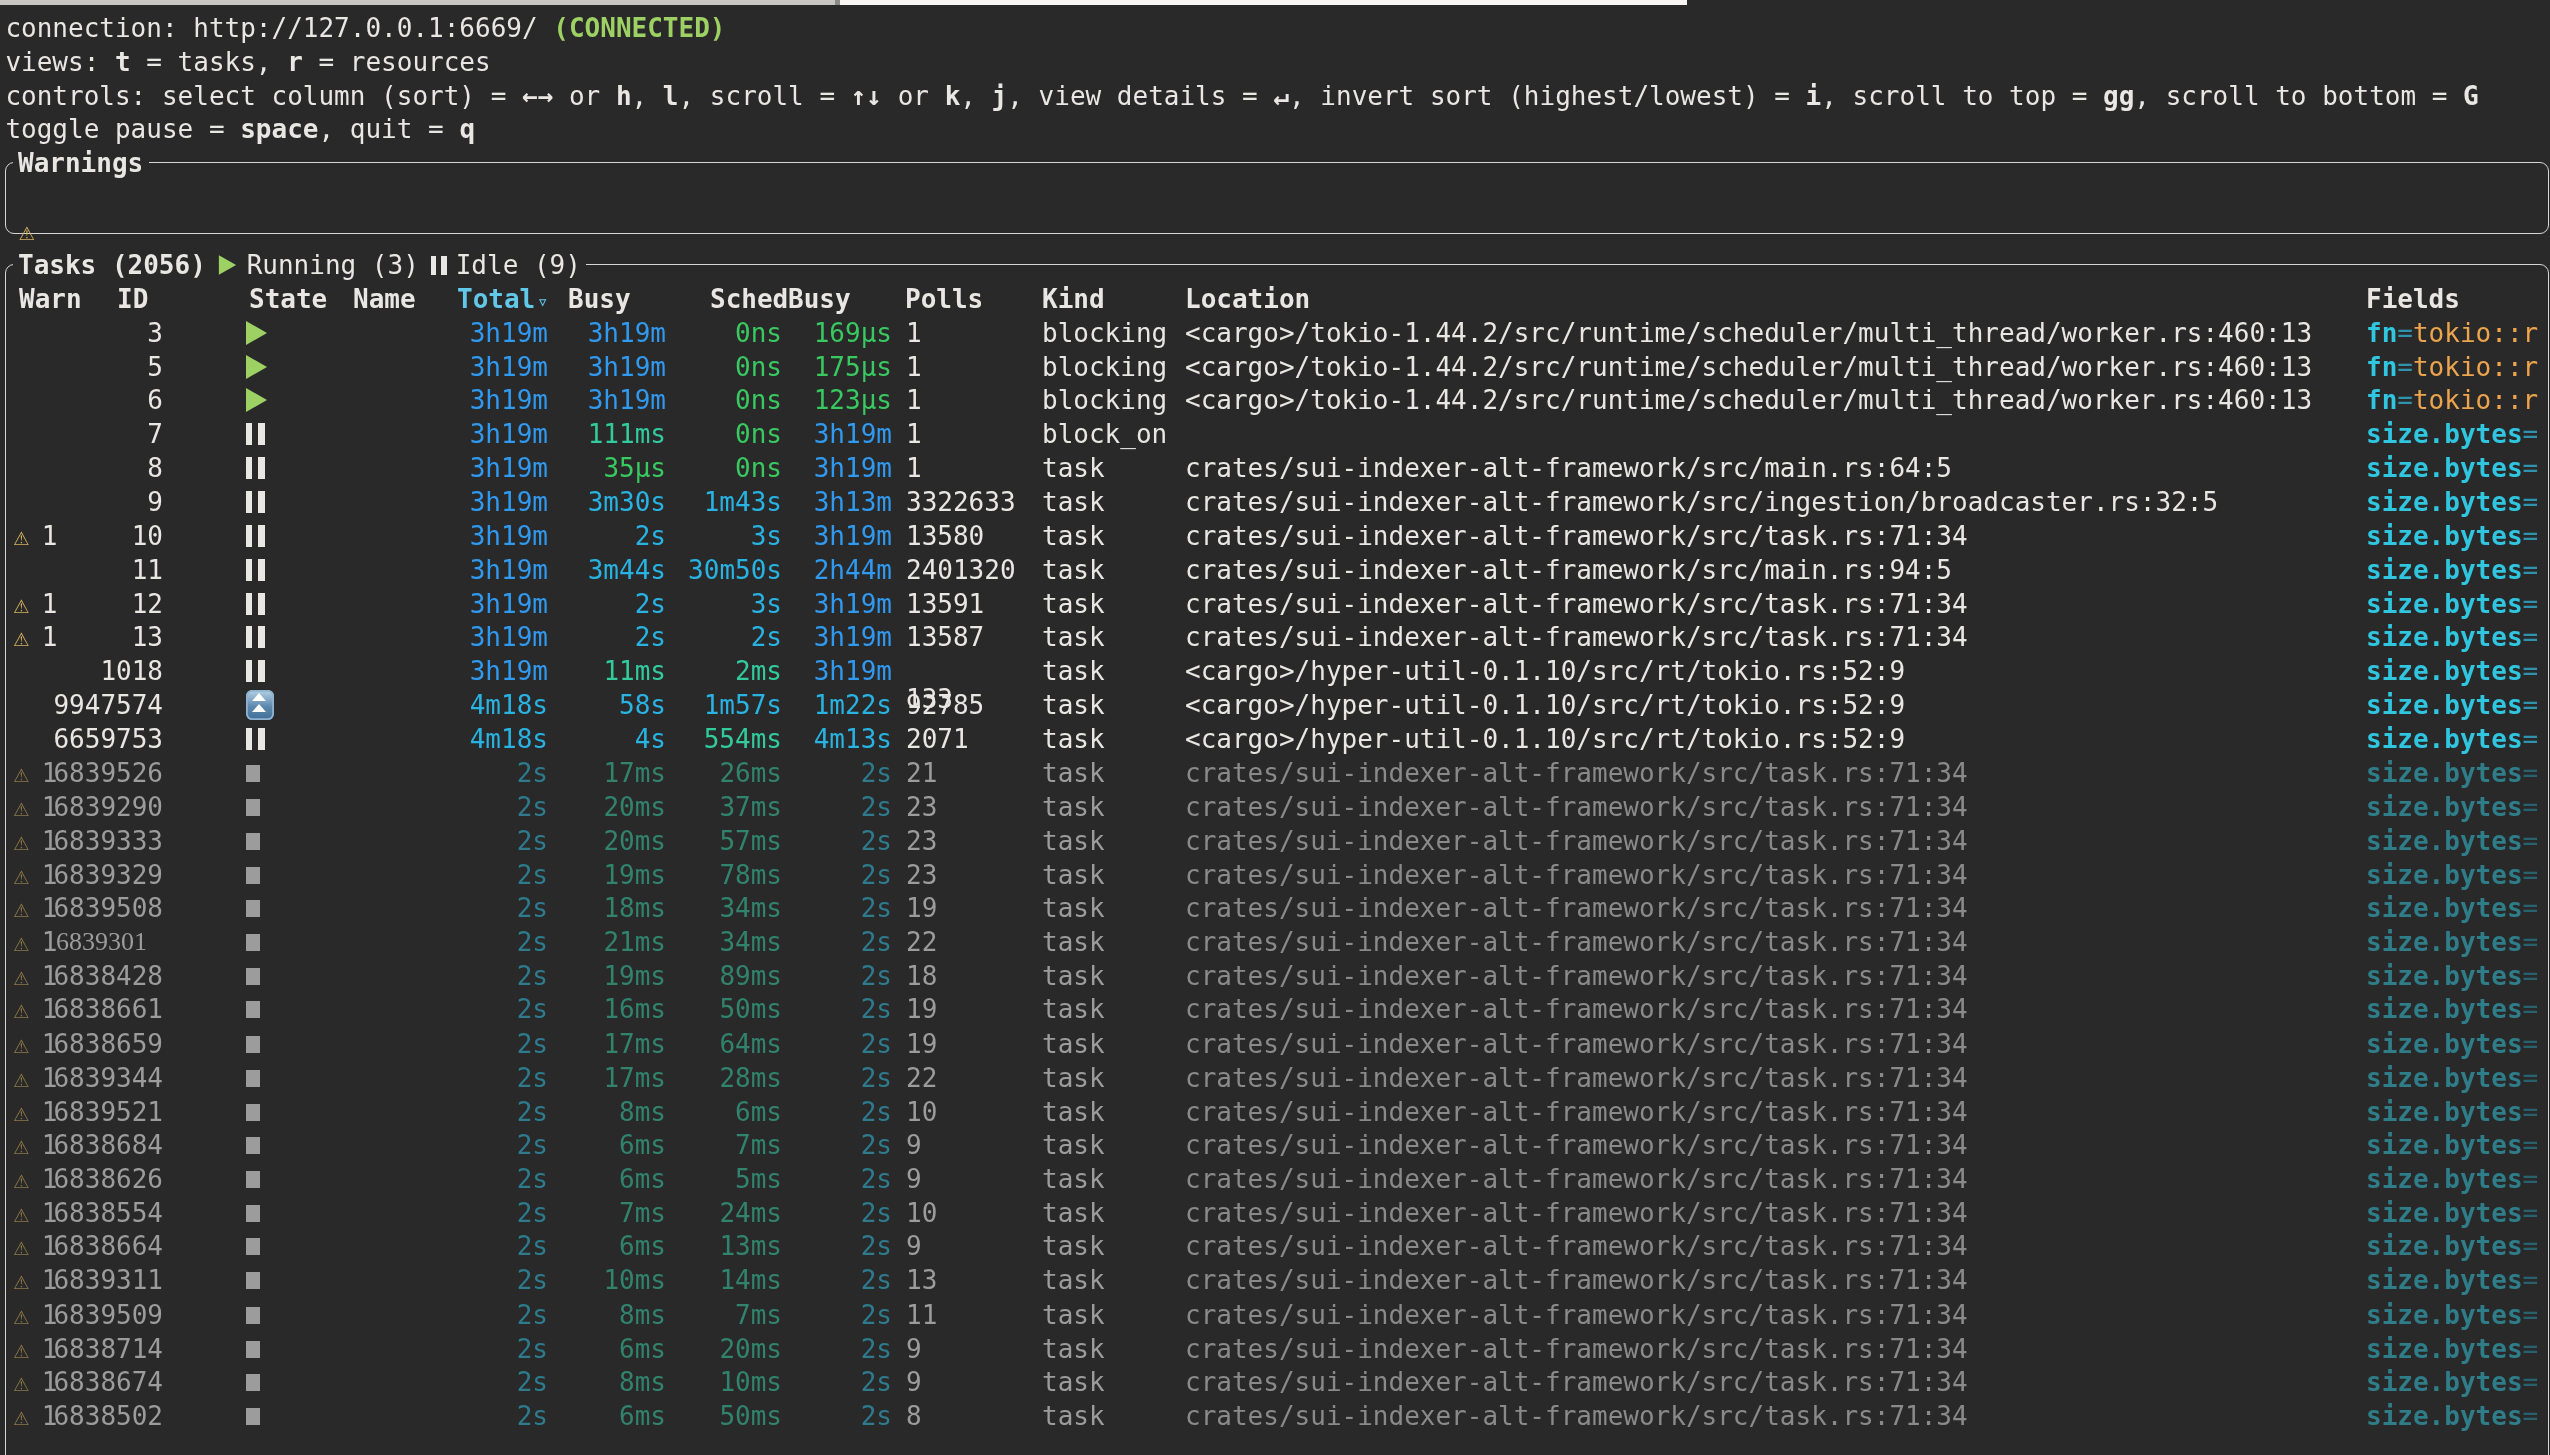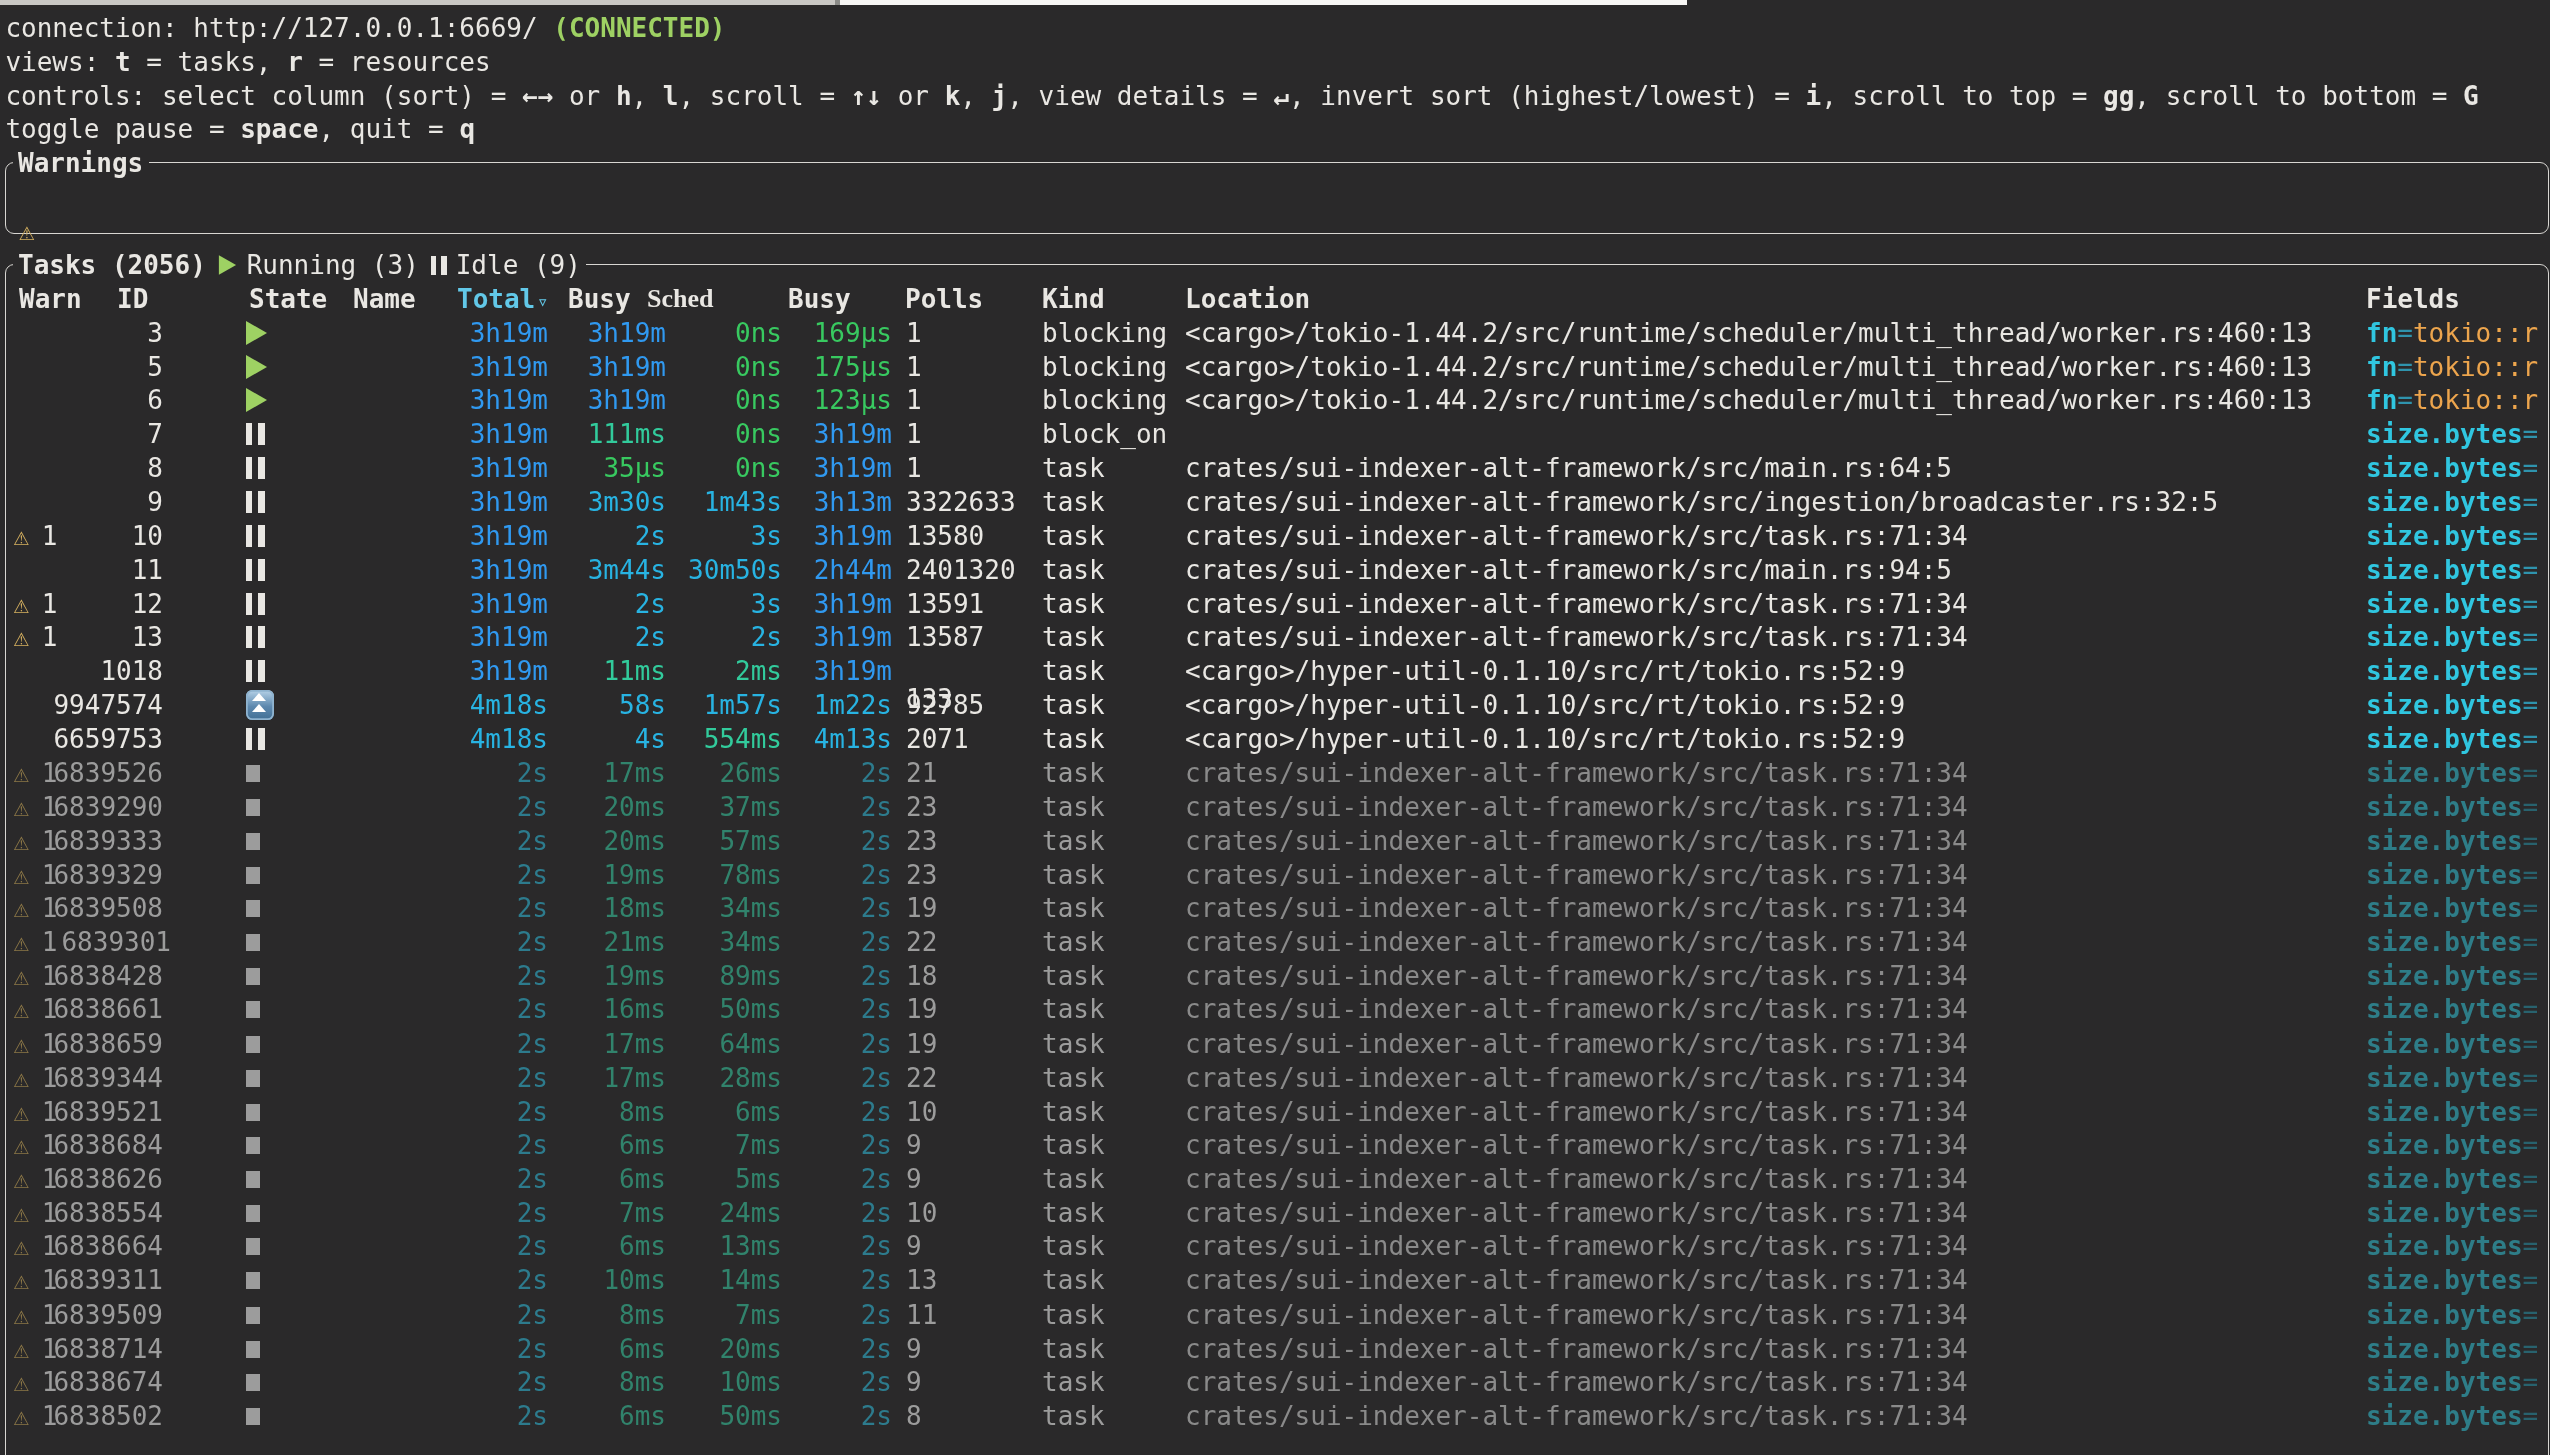--- a/index.html
+++ b/index.html
@@ -99,21 +99,21 @@
 </div>
 
 <div id="thead">
     <div class="row" style="top: 282px;">
       <div class="cell hcell" style="left: 19px;"><span>Warn</span></div>
       <div class="cell hcell" style="left: 117px;"><span>ID</span></div>
       <div class="cell hcell" style="left: 249px;"><span>State</span></div>
       <div class="cell hcell" style="left: 353px;"><span>Name</span></div>
       <div class="cell hcell sorted" style="left: 457px;"><span>Total</span><span class="sortind">▿</span></div>
       <div class="cell hcell" style="left: 568px;"><span>Busy</span></div>
-      <div class="cell hcell" style="left: 647px; font-family: Liberation Serif, serif;"><span>Sched</span></div>
+      <div class="cell hcell" style="left: 710px;"><span>Sched</span></div>
       <div class="cell hcell" style="left: 788px;"><span>Busy</span></div>
       <div class="cell hcell" style="left: 905px;"><span>Polls</span></div>
       <div class="cell hcell" style="left: 1042px;"><span>Kind</span></div>
       <div class="cell hcell" style="left: 1185px;"><span>Location</span></div>
       <div class="cell hcell" style="left: 2366px;"><span>Fields</span></div>
     </div>
   </div>
 <div id="tbody">
     <div class="row" style="top: 316px;">
       <div class="cell r" style="left: 52px; width: 111px;"><span class="idtxt">3</span></div>
@@ -333,21 +333,21 @@
       <div class="cell r" style="left: 561px; width: 105px;"><span class="mint">18ms</span></div>
       <div class="cell r" style="left: 675px; width: 107px;"><span class="mint">34ms</span></div>
       <div class="cell r" style="left: 787px; width: 105px;"><span class="cyan">2s</span></div>
       <div class="cell" style="left: 906px;"><span class="pollstxt">19</span></div>
       <div class="cell" style="left: 1042px;"><span class="kindtxt">task</span></div>
       <div class="cell" style="left: 1185px;"><span class="loc">crates/sui-indexer-alt-framework/src/task.rs:71:34</span></div>
       <div class="cell" style="left: 2366px;"><span class="fkey">size.bytes</span><span class="feq">=</span></div>
     </div>
     <div class="row dim" style="top: 925px;">
       <div class="cell" style="left: 13.5px;"><span class="gold">⚠</span><span class="warncnt" style="margin-left: 12.6px;">1</span></div>
-      <div class="cell r" style="left: 60px; width: 111px;"><span class="idtxt">6839301</span></div>
+      <div class="cell r" style="left: 36px; width: 111px; font-family: Liberation Serif, serif;"><span class="idtxt">6839301</span></div>
       <div class="cell st" style="left: 246px; width: 39px;"><span class="ic-done"></span></div>
       <div class="cell r" style="left: 395px; width: 153px;"><span class="cyan">2s</span></div>
       <div class="cell r" style="left: 561px; width: 105px;"><span class="mint">21ms</span></div>
       <div class="cell r" style="left: 675px; width: 107px;"><span class="mint">34ms</span></div>
       <div class="cell r" style="left: 787px; width: 105px;"><span class="cyan">2s</span></div>
       <div class="cell" style="left: 906px;"><span class="pollstxt">22</span></div>
       <div class="cell" style="left: 1042px;"><span class="kindtxt">task</span></div>
       <div class="cell" style="left: 1185px;"><span class="loc">crates/sui-indexer-alt-framework/src/task.rs:71:34</span></div>
       <div class="cell" style="left: 2366px;"><span class="fkey">size.bytes</span><span class="feq">=</span></div>
     </div>

